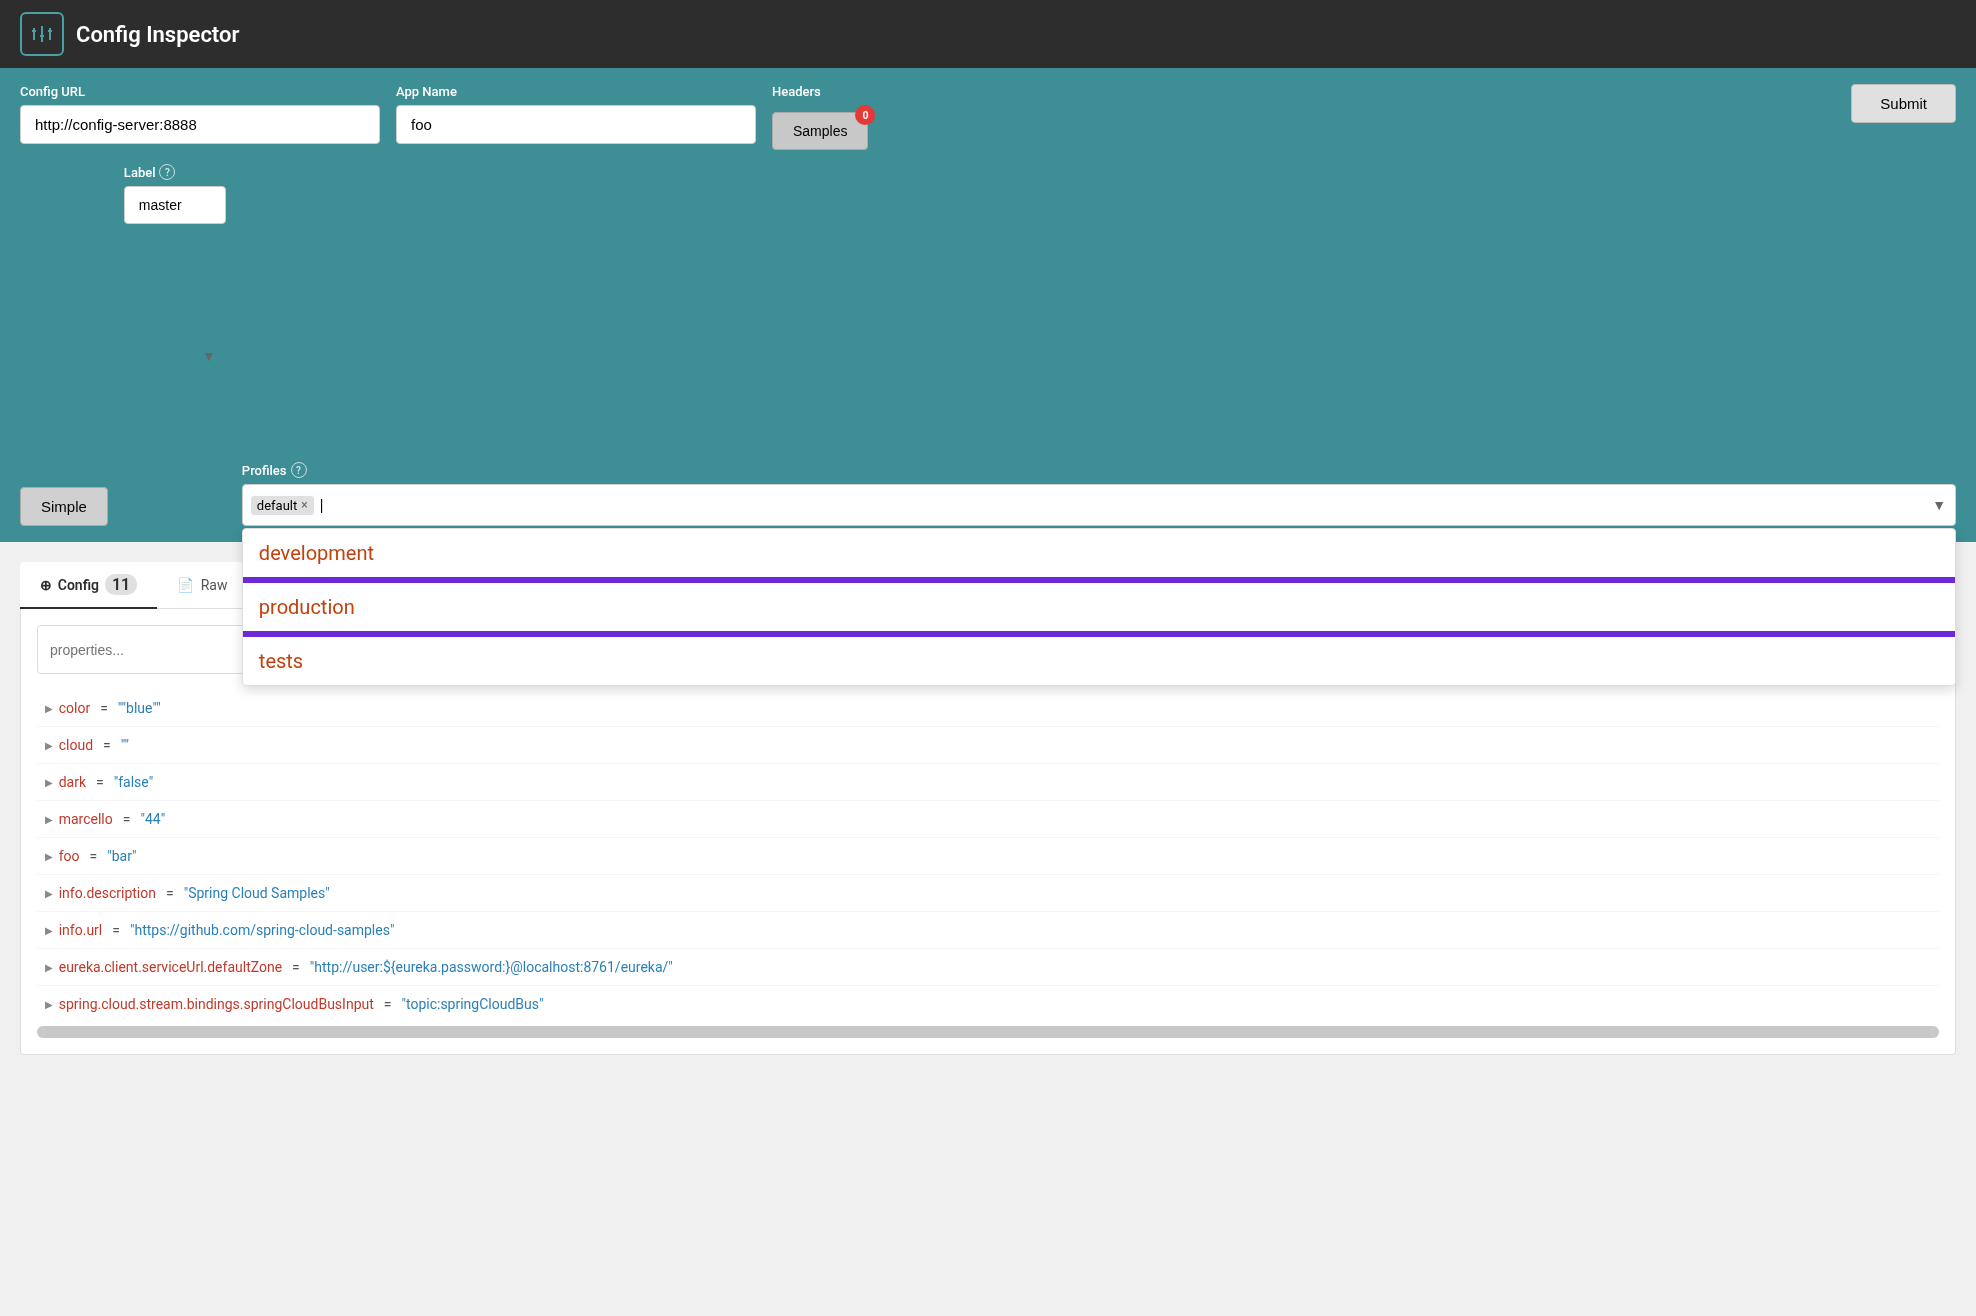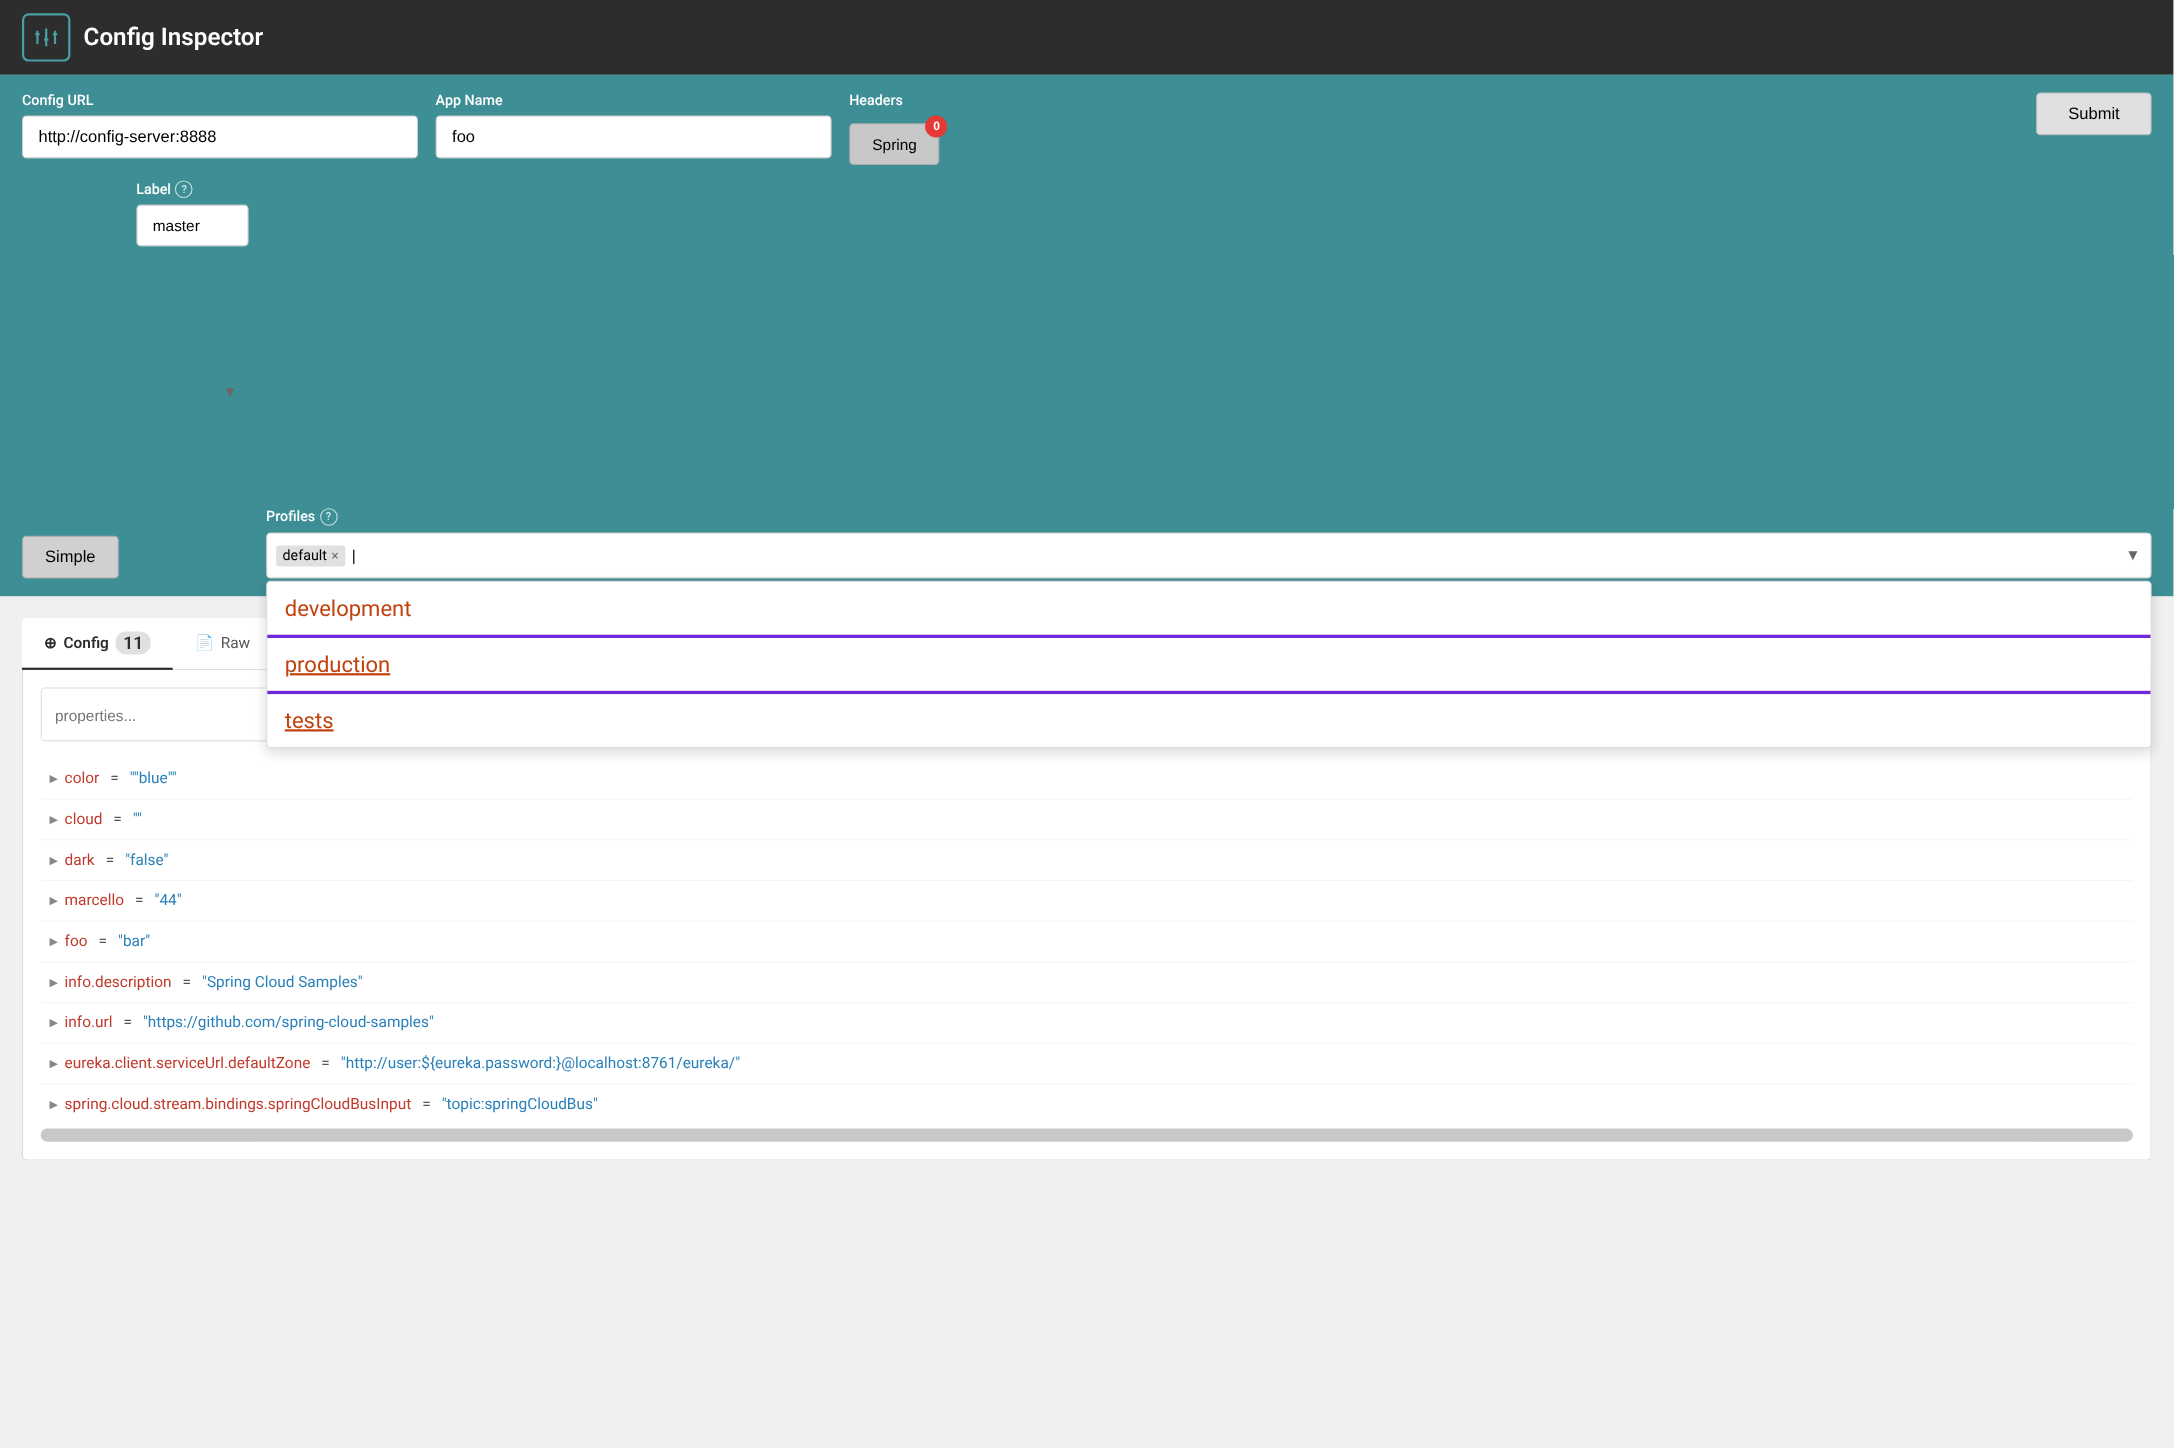--- a/index.html
+++ b/index.html
@@ -201,21 +201,21 @@
       border-radius: 4px;
       box-shadow: 0 4px 12px rgba(0,0,0,0.15);
       z-index: 100;
     }
     .dropdown-item {
       padding: 12px 16px;
       cursor: pointer;
       font-size: 20px;
       color: #c2410c;
     }
-    .dropdown-item + .dropdown-item { border-top: 3px solid #6d28d9; text-decoration: underline; }
+    .dropdown-item + .dropdown-item { border-top: 6px solid #6d28d9; }
 
     
     .main-content {
       padding: 20px;
     }
 
     
     .tabs {
       display: flex;
       border-bottom: 1px solid #ddd;
@@ -349,21 +349,21 @@
     </div>
 
     <div class="field-group app-name-group">
       <label class="field-label">App Name</label>
       <input class="text-input" type="text" value="foo" style="">
     </div>
 
     <div class="field-group headers-group">
       <label class="field-label">Headers</label>
       <button class="btn-expand">
-        <span>Spring</span>
+        <span>Samples</span>
         <span class="badge">0</span>
       </button>
     </div>
 
     <div class="submit-group">
       <button class="btn-submit">
         <span>Submit</span>
       </button>
     </div>
   </div>

